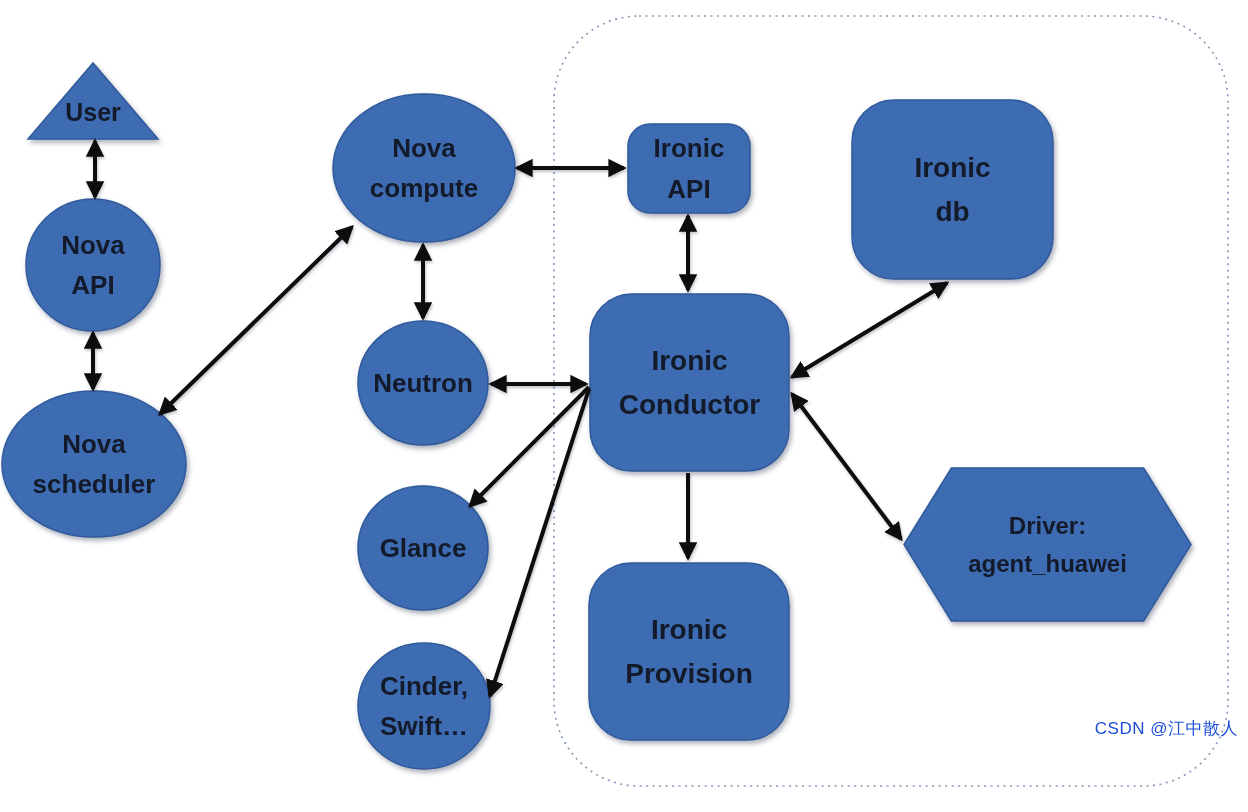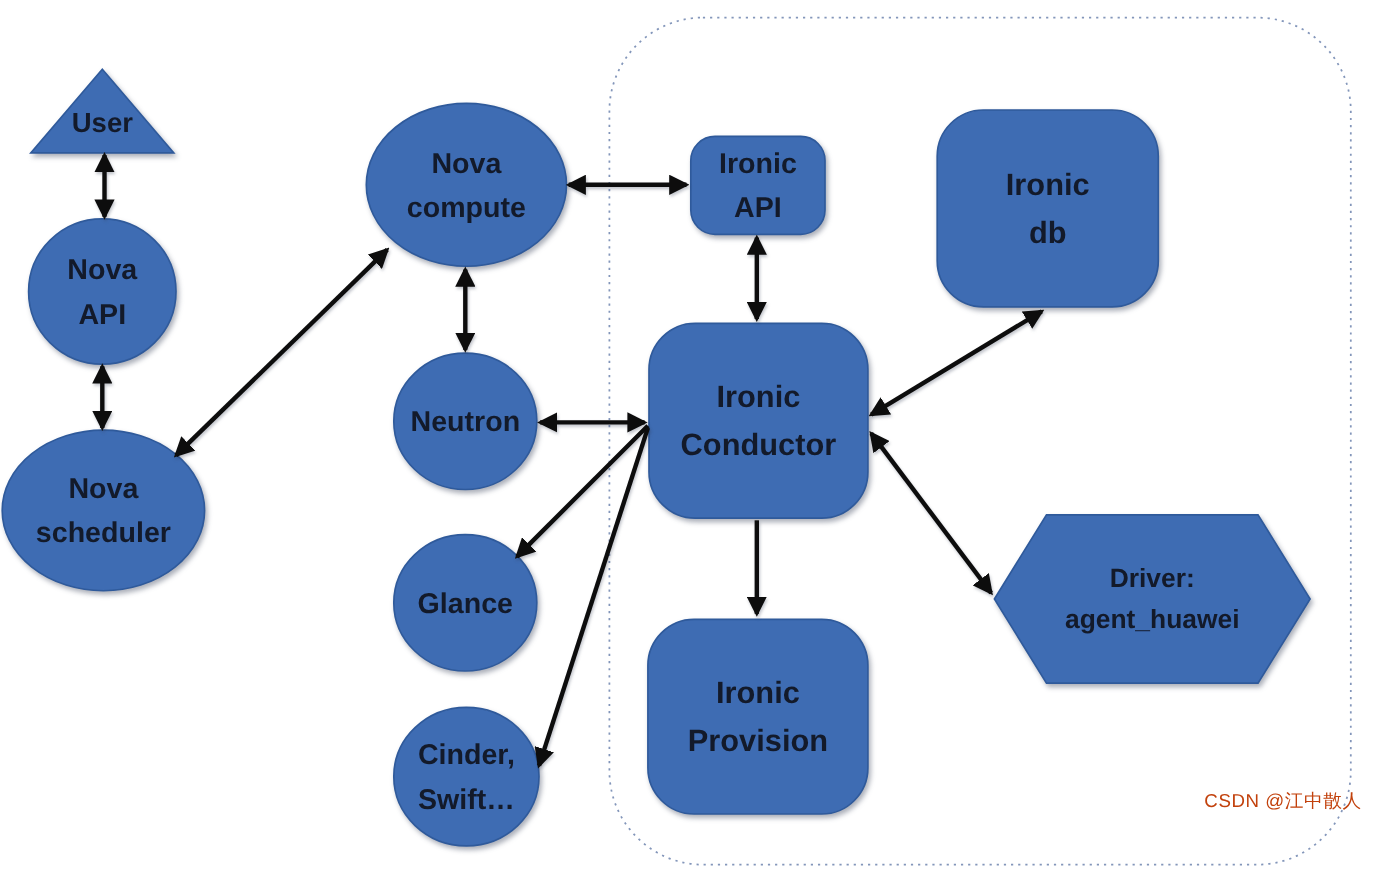--- a/index.html
+++ b/index.html
@@ -21,21 +21,21 @@
   }
   .edge-line {
     filter: drop-shadow(1px 2px 1.5px rgba(45, 55, 80, 0.30));
   }
   .watermark {
     position: absolute;
     right: 10px;
     bottom: 8px;
     font-size: 17px;
     letter-spacing: 0.5px;
-    color: #c2410c;
+    color: #1d4ed8;
     font-family: "Liberation Sans", sans-serif;
   }
 </style>
 </head>
 <body>
 
 <div class="canvas">
   <svg id="diagram-svg" width="1248" height="812" viewBox="0 0 1248 812" xmlns="http://www.w3.org/2000/svg">
       <defs>
         <marker id="arrowhead" viewBox="0 0 10 10" refX="8.5" refY="5" markerWidth="4.6" markerHeight="4.6" orient="auto-start-reverse" markerUnits="strokeWidth">

